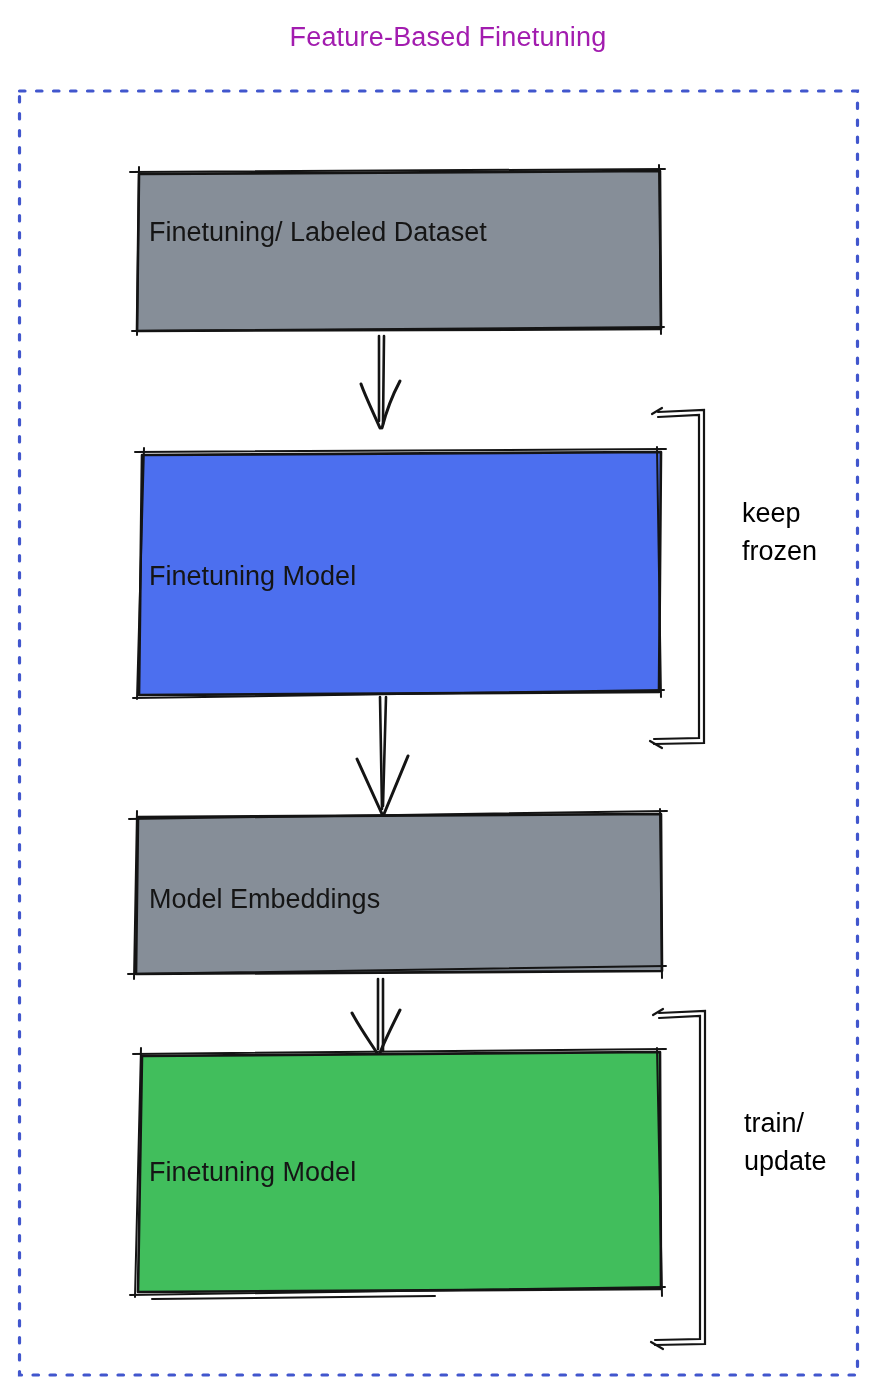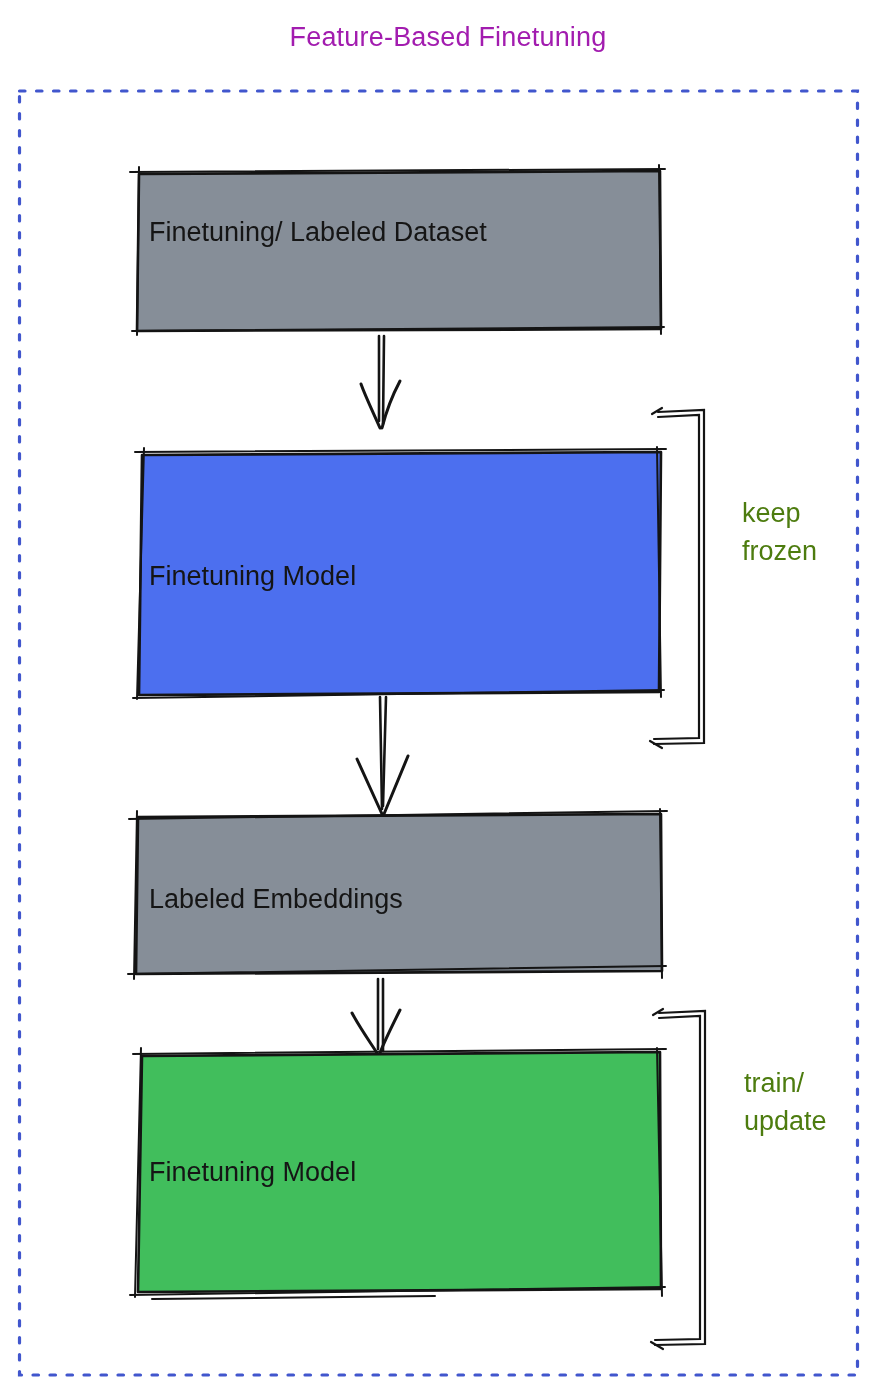--- a/index.html
+++ b/index.html
@@ -29,25 +29,25 @@
     margin-left:11px;
   }
   .label-dataset{top:217px;}
   .label-pretrained{top:561px;}
   .label-embeddings{top:884px;}
   .label-classifier{top:1157px;}
   .side-label{
     position:absolute;
     font-size:27px;
     line-height:38px;
-    color:#4d7c0f;
+    color:#000000;
     white-space:pre-line;
   }
   .label-keep-frozen{left:742px;top:494px;}
-  .label-train-update{left:744px;top:1064px;}
+  .label-train-update{left:744px;top:1104px;}
 </style>
 </head>
 <body>
 
 <div class="canvas">
 
   <div class="title">Feature-Based Finetuning</div>
 
   <svg class="layer" width="880" height="1393" viewBox="0 0 880 1393">
 
@@ -125,21 +125,21 @@
     <g fill="none" stroke="#141414" stroke-width="2.2" stroke-linecap="round">
       <path d="M659,1013 L705,1011 L705,1344 L655,1345"></path>
       <path d="M659,1018 L700,1016 L700,1339 L655,1340"></path>
       <path d="M663,1009 L653,1015"></path>
       <path d="M663,1349 L651,1342"></path>
     </g>
   </svg>
 
   <div class="node-label label-dataset">Finetuning/ Labeled Dataset</div>
   <div class="node-label label-pretrained">Finetuning Model</div>
-  <div class="node-label label-embeddings">Labeled Embeddings</div>
+  <div class="node-label label-embeddings">Model Embeddings</div>
   <div class="node-label label-classifier">Finetuning Model</div>
 
   <div class="side-label label-keep-frozen">keep
 frozen</div>
   <div class="side-label label-train-update">train/
 update</div>
 
 </div>
 
 </body></html>

